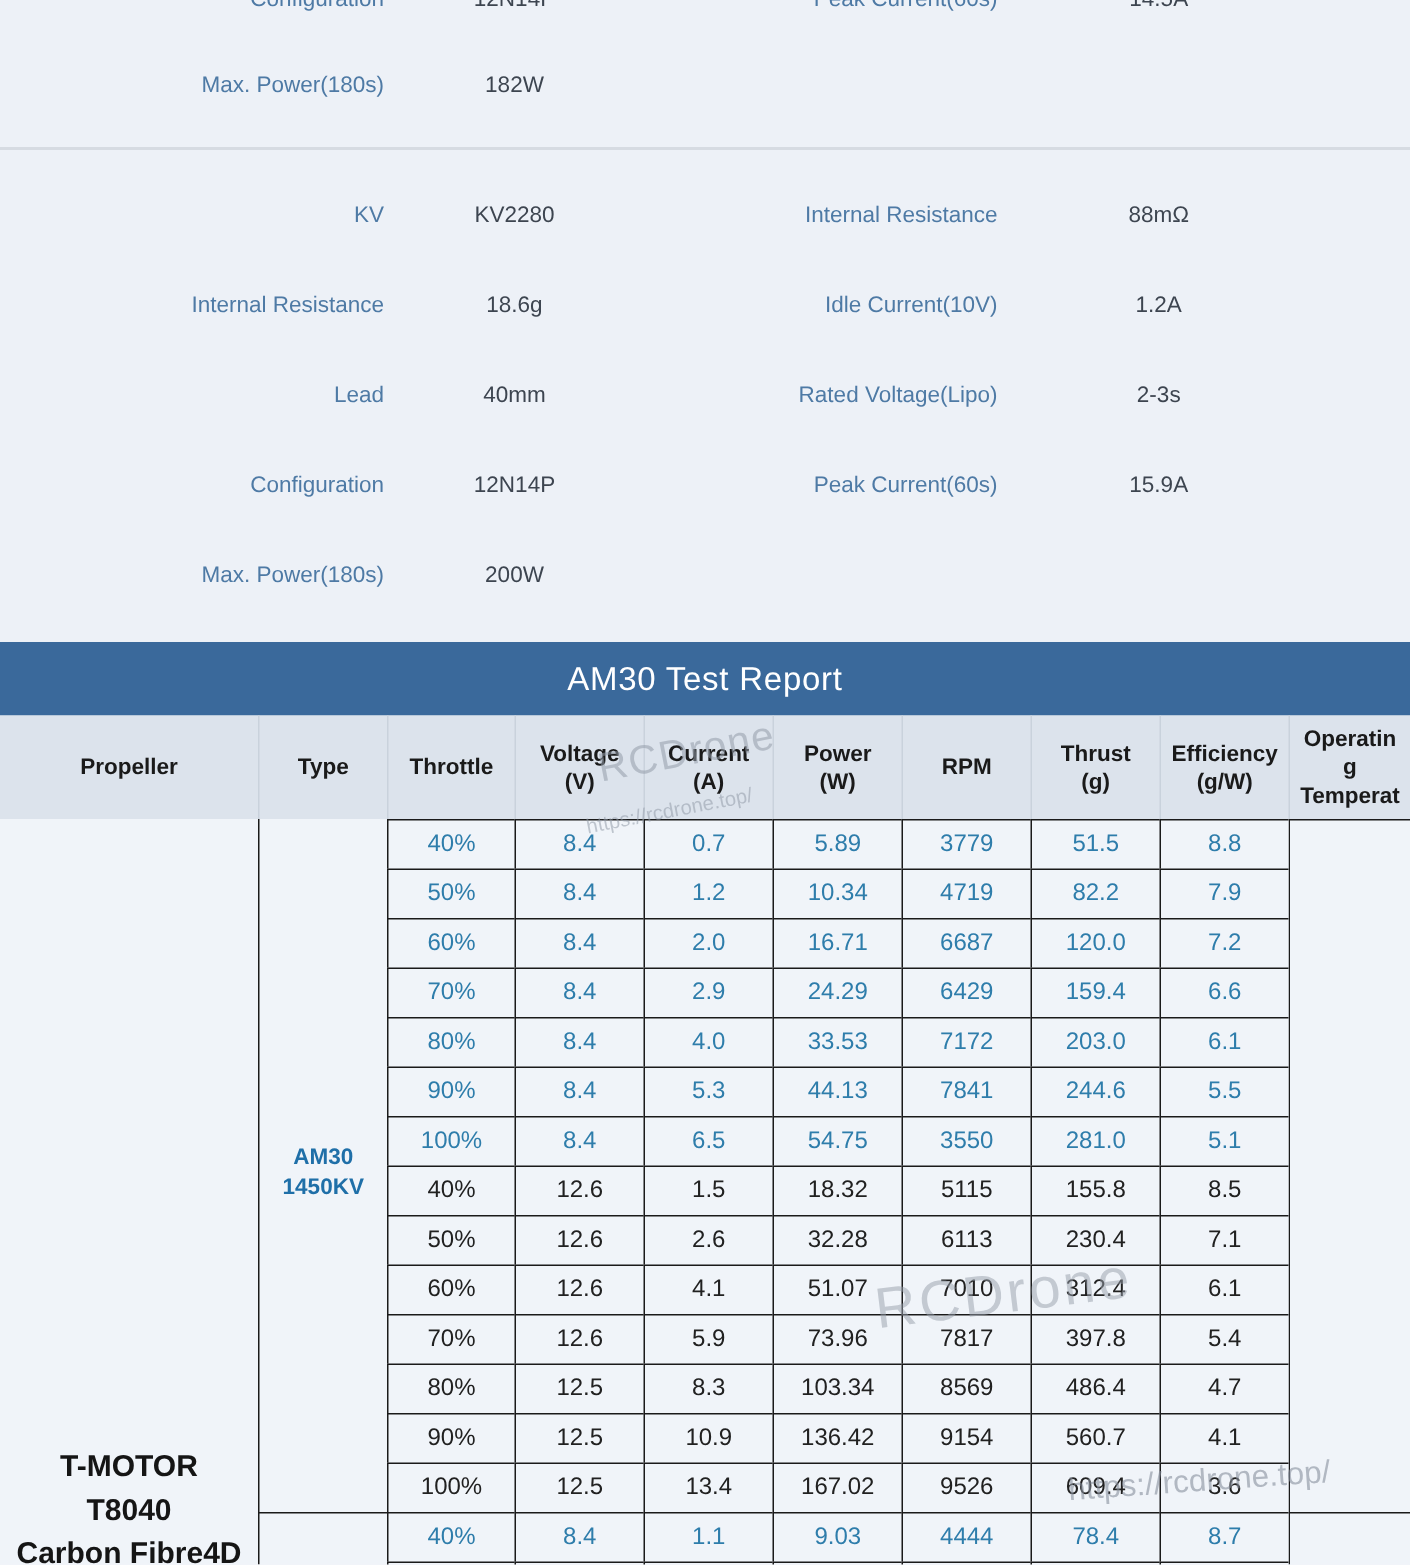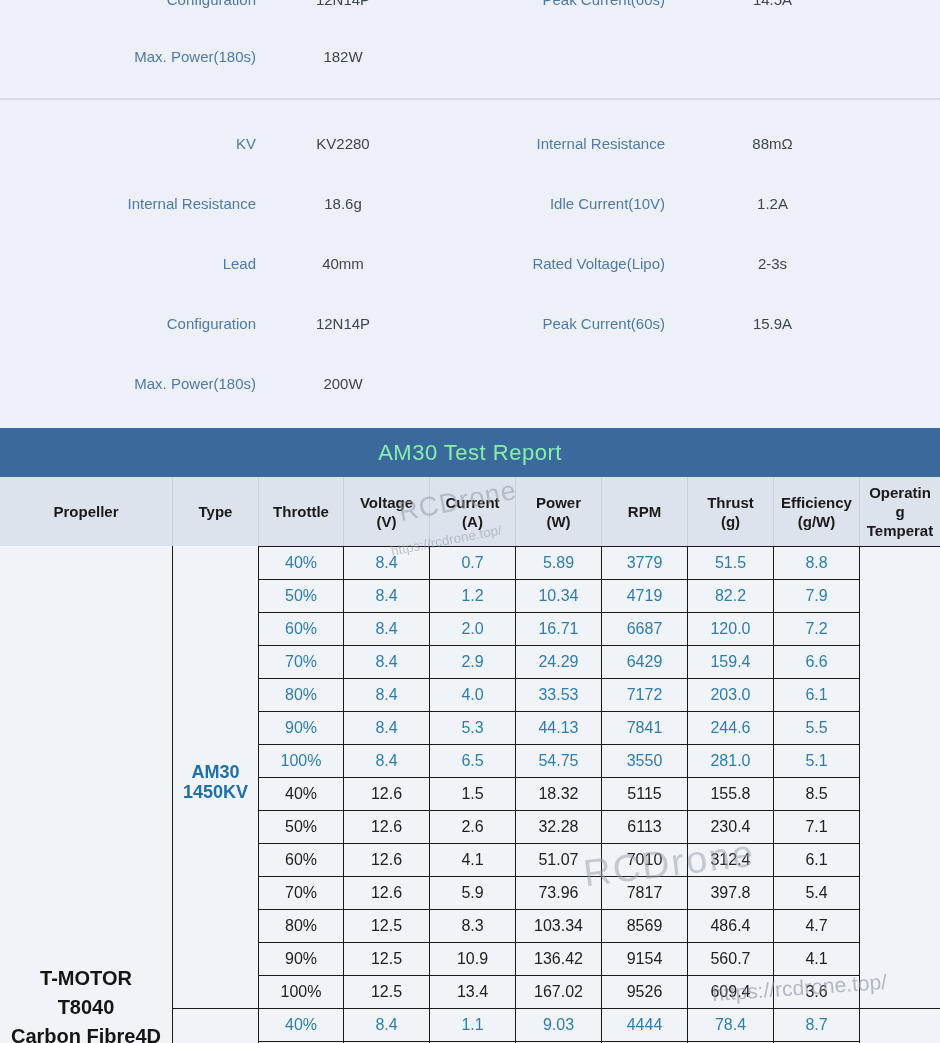--- a/index.html
+++ b/index.html
@@ -8,37 +8,37 @@
 
   
   .spec-row{position:absolute;left:0;width:872px;height:20px;display:grid;
     grid-template-columns:256px 174px 235px 215px;line-height:20px;font-size:15px;}
   .sl{text-align:right;color:#4e7aa5;}
   .sv{text-align:center;color:#3d4550;}
   .divider{position:absolute;top:98px;left:0;width:940px;height:2px;background:#d6dbe2;}
 
   
   .title-bar{position:absolute;left:0;top:428px;width:940px;height:49px;background:#3a699b;
-    display:flex;align-items:center;justify-content:center;color:#86efac;font-size:22px;letter-spacing:.5px;}
+    display:flex;align-items:center;justify-content:center;color:#ffffff;font-size:22px;letter-spacing:.5px;}
 
   
   .hrow{position:absolute;left:0;top:477px;width:940px;height:69px;background:#dce3ec;display:grid;
     grid-template-columns:172px 86px 85px 86px 86px 86px 86px 86px 86px 81px;}
   .hc{display:flex;align-items:center;justify-content:center;text-align:center;font-weight:bold;
     font-size:15px;color:#1a1a1a;white-space:pre-line;line-height:19px;border-left:1px solid #c9d2dc;box-sizing:border-box;}
   .hc:first-child{border-left:none;}
 
   
   .cellbg{background:#f0f4f9;box-sizing:border-box;}
   .prop{position:absolute;left:0;top:546px;width:172px;height:497px;padding-left:48px;}
   .prop-text{position:absolute;top:418px;left:0;width:100%;text-align:center;font-weight:bold;
     font-size:20px;line-height:29px;color:#151515;white-space:pre-line;}
   .type1{position:absolute;left:172px;top:546px;width:86px;height:462px;border-left:1px solid #1a1a1a;
     display:flex;align-items:center;justify-content:center;text-align:center;white-space:pre-line;
-    color:#1f6fa8;font-weight:bold;font-size:18px;line-height:20px;padding-top:10px;}
+    color:#1f6fa8;font-weight:bold;font-size:15px;line-height:20px;padding-top:10px;}
   .type2{position:absolute;left:172px;top:1008px;width:86px;height:35px;
     border-left:1px solid #1a1a1a;border-top:1px solid #1a1a1a;}
   .op1{position:absolute;left:859px;top:546px;width:81px;height:462px;
     border-left:1px solid #1a1a1a;border-top:1px solid #1a1a1a;}
   .op2{position:absolute;left:859px;top:1008px;width:81px;height:35px;
     border-left:1px solid #1a1a1a;border-top:1px solid #1a1a1a;}
   .data-area{position:absolute;left:258px;top:546px;width:601px;}
   .drow{display:grid;grid-template-columns:85px 86px 86px 86px 86px 86px 86px;height:33px;}
   .dc{border-left:1px solid #1a1a1a;border-top:1px solid #1a1a1a;background:#f0f4f9;box-sizing:border-box;
     display:flex;align-items:center;justify-content:center;font-size:16px;}

